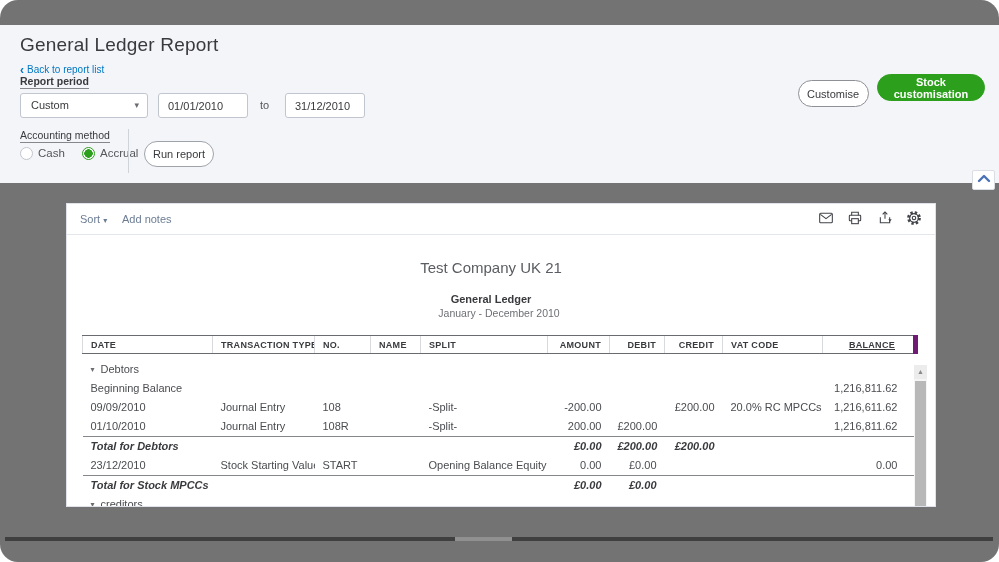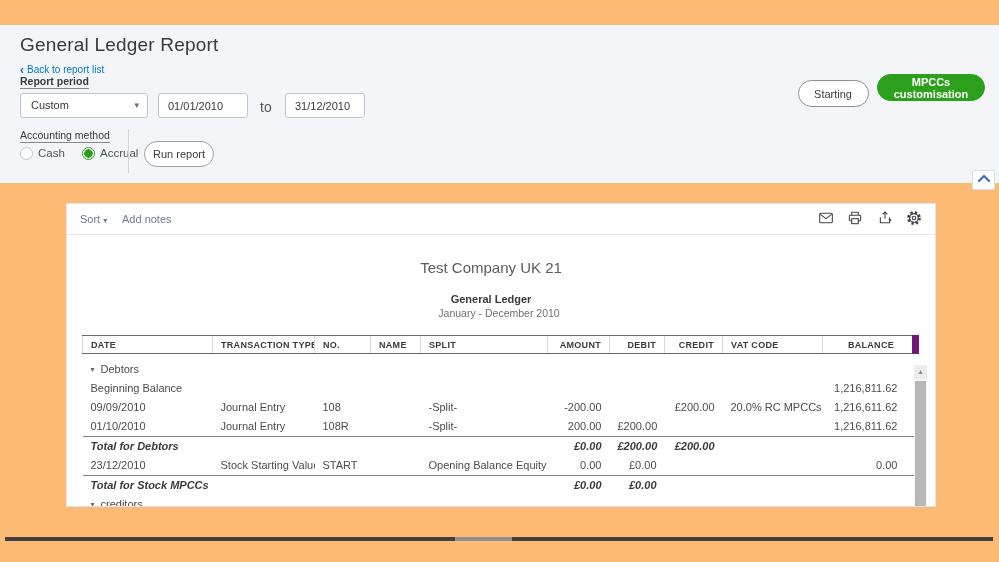--- a/index.html
+++ b/index.html
@@ -1,33 +1,33 @@
 <!DOCTYPE html>
 <html><head>
 <meta charset="utf-8">
 <style>
   * { margin:0; padding:0; box-sizing:border-box; }
   html,body { background:#fff; font-family:"Liberation Sans", sans-serif; }
-  .page { position:relative; width:999px; height:562px; background:#fdba74; overflow:hidden; }
+  .page { position:relative; width:999px; height:562px; background:#737373; overflow:hidden;border-radius:18px; }
 
   
   .header-band { position:absolute; left:0; top:25px; width:999px; height:158px; background:#f4f5f8; }
   .page-title { position:absolute; left:20px; top:9px; font-size:19px; font-weight:400; color:#393a3d; letter-spacing:.2px; }
   .back-link { position:absolute; left:20px; top:38px; font-size:10px; color:#0077c5; text-decoration:none; cursor:pointer; }
   .back-link .chev { font-weight:bold; font-size:12px; margin-right:3px; vertical-align:-1px; }
   .ul-label { position:absolute; font-size:10.5px; color:#393a3d; border-bottom:1px solid #85878c; padding-bottom:1px; }
   .lbl-period { left:20px; top:50px;font-weight:bold; }
   .lbl-method { left:20px; top:104px; }
 
   .filter-row { position:absolute; left:20px; top:68px; height:26px; }
   .select-box { position:absolute; left:0; top:0; width:128px; height:25px; background:#fff; border:1px solid #c1c5cd; border-radius:3px; font-size:11px; color:#393a3d; line-height:23px; padding:0 22px 0 10px; cursor:pointer; }
   .select-box .caret { position:absolute; right:8px; top:0; font-size:9px; color:#6b6c72; }
   .date-input { position:absolute; top:0; height:25px; background:#fff; border:1px solid #c1c5cd; border-radius:3px; font-size:11px; color:#393a3d; padding:0 9px; font-family:"Liberation Sans", sans-serif; }
   .date-from { left:138px; width:90px; }
-  .date-to-lbl { position:absolute; left:240px; top:6px; font-size:14px; color:#53565a; }
+  .date-to-lbl { position:absolute; left:240px; top:6px; font-size:11px; color:#53565a; }
   .date-to { left:265px; width:80px; }
 
   .method-row { position:absolute; left:20px; top:116px; height:30px; }
   .radio { position:absolute; top:6px; font-size:11.5px; color:#53565a; cursor:pointer; white-space:nowrap; }
   .radio-cash { left:0; }
   .radio-accrual { left:62px; }
   .rb { display:inline-block; width:13px; height:13px; border-radius:50%; background:#fff; border:1px solid #c1c5cd; vertical-align:-3px; margin-right:5px; }
   .rb.checked { border-color:#2ca01c; background:radial-gradient(circle at center, #2ca01c 0 4px, #fff 4.5px); }
   .vdiv { position:absolute; left:108px; top:-12px; width:1px; height:44px; background:#d0d3d8; }
   .pill { border-radius:16px; font-family:"Liberation Sans", sans-serif; font-size:11px; cursor:pointer; }
@@ -49,21 +49,21 @@
   .icon-btn { display:inline-block; background:none; border:none; width:22px; height:19px; margin-left:3px; cursor:pointer; vertical-align:top; padding:0; }
   .icon-btn svg { width:16px; height:16px; }
 
   .rep-company { position:absolute; left:0; top:55px; width:848px; text-align:center; font-size:15px; color:#5a5d61; }
   .rep-title { position:absolute; left:0; top:89px; width:848px; text-align:center; font-size:11px; font-weight:bold; color:#393a3d; }
   .rep-period { position:absolute; left:8px; top:103px; width:848px; text-align:center; font-size:10.5px; color:#6e7075; }
 
   
   #ledger-table { position:absolute; left:15px; top:131px; width:833px; border-collapse:collapse; table-layout:fixed; font-size:11px; color:#4a4c50; }
   #ledger-table th { height:18px; font-size:9px; font-weight:bold; color:#393a3d; letter-spacing:.3px; padding:0 8px; border-top:1px solid #696b70; border-bottom:1px solid #696b70; border-left:1px solid #d8dadd; white-space:nowrap; overflow:hidden; }
-  #ledger-table th:last-child { border-right:7px solid #701a75; }
+  #ledger-table th:last-child { border-right:5px solid #701a75;text-decoration:underline; }
   #ledger-table td { height:19px; line-height:19px; padding:0 8px; white-space:nowrap; overflow:hidden; }
   #ledger-table tr.spacer td { height:6px; border:none; }
   .al { text-align:left; } .ar { text-align:right; }
   .cell-balance, th.th-balance { padding-right:18px !important; }
   tr.row-section td:first-child { padding-left:10px; }
   tr.row-plain td:first-child, tr.row-data td:first-child { padding-left:18px;margin-top:40px; }
   tr.row-total td { font-weight:bold; color:#393a3d; border-top:1px solid #85878c;font-style:italic; }
   tr.row-total td:first-child { padding-left:8px; }
   .tri { display:inline-block; font-size:8px; color:#6b6c72; margin-right:6px; vertical-align:1px; }
 
@@ -96,22 +96,22 @@
 
     <div class="ul-label lbl-method">Accounting method</div>
     <div class="method-row">
       <span class="radio radio-cash"><span class="rb"></span><span>Cash</span></span>
       <span class="radio radio-accrual"><span class="rb checked"></span><span>Accrual</span></span>
       <span class="vdiv"></span>
       <button class="pill run-btn">Run report</button>
     </div>
 
     <div class="top-buttons">
-      <button class="pill customise-btn">Starting</button>
-      <button class="pill save-btn">MPCCs customisation</button>
+      <button class="pill customise-btn">Customise</button>
+      <button class="pill save-btn">Stock customisation</button>
     </div>
   </div>
 
   <button class="collapse-btn">
     <span><svg width="14" height="12" viewBox="0 0 14 12">
           <polyline points="2,8 7,3 12,8" fill="none" stroke="#4a72b8" stroke-width="2.4" stroke-linecap="round" stroke-linejoin="round"></polyline>
         </svg></span>
   </button>
 
   <div class="report-card">

